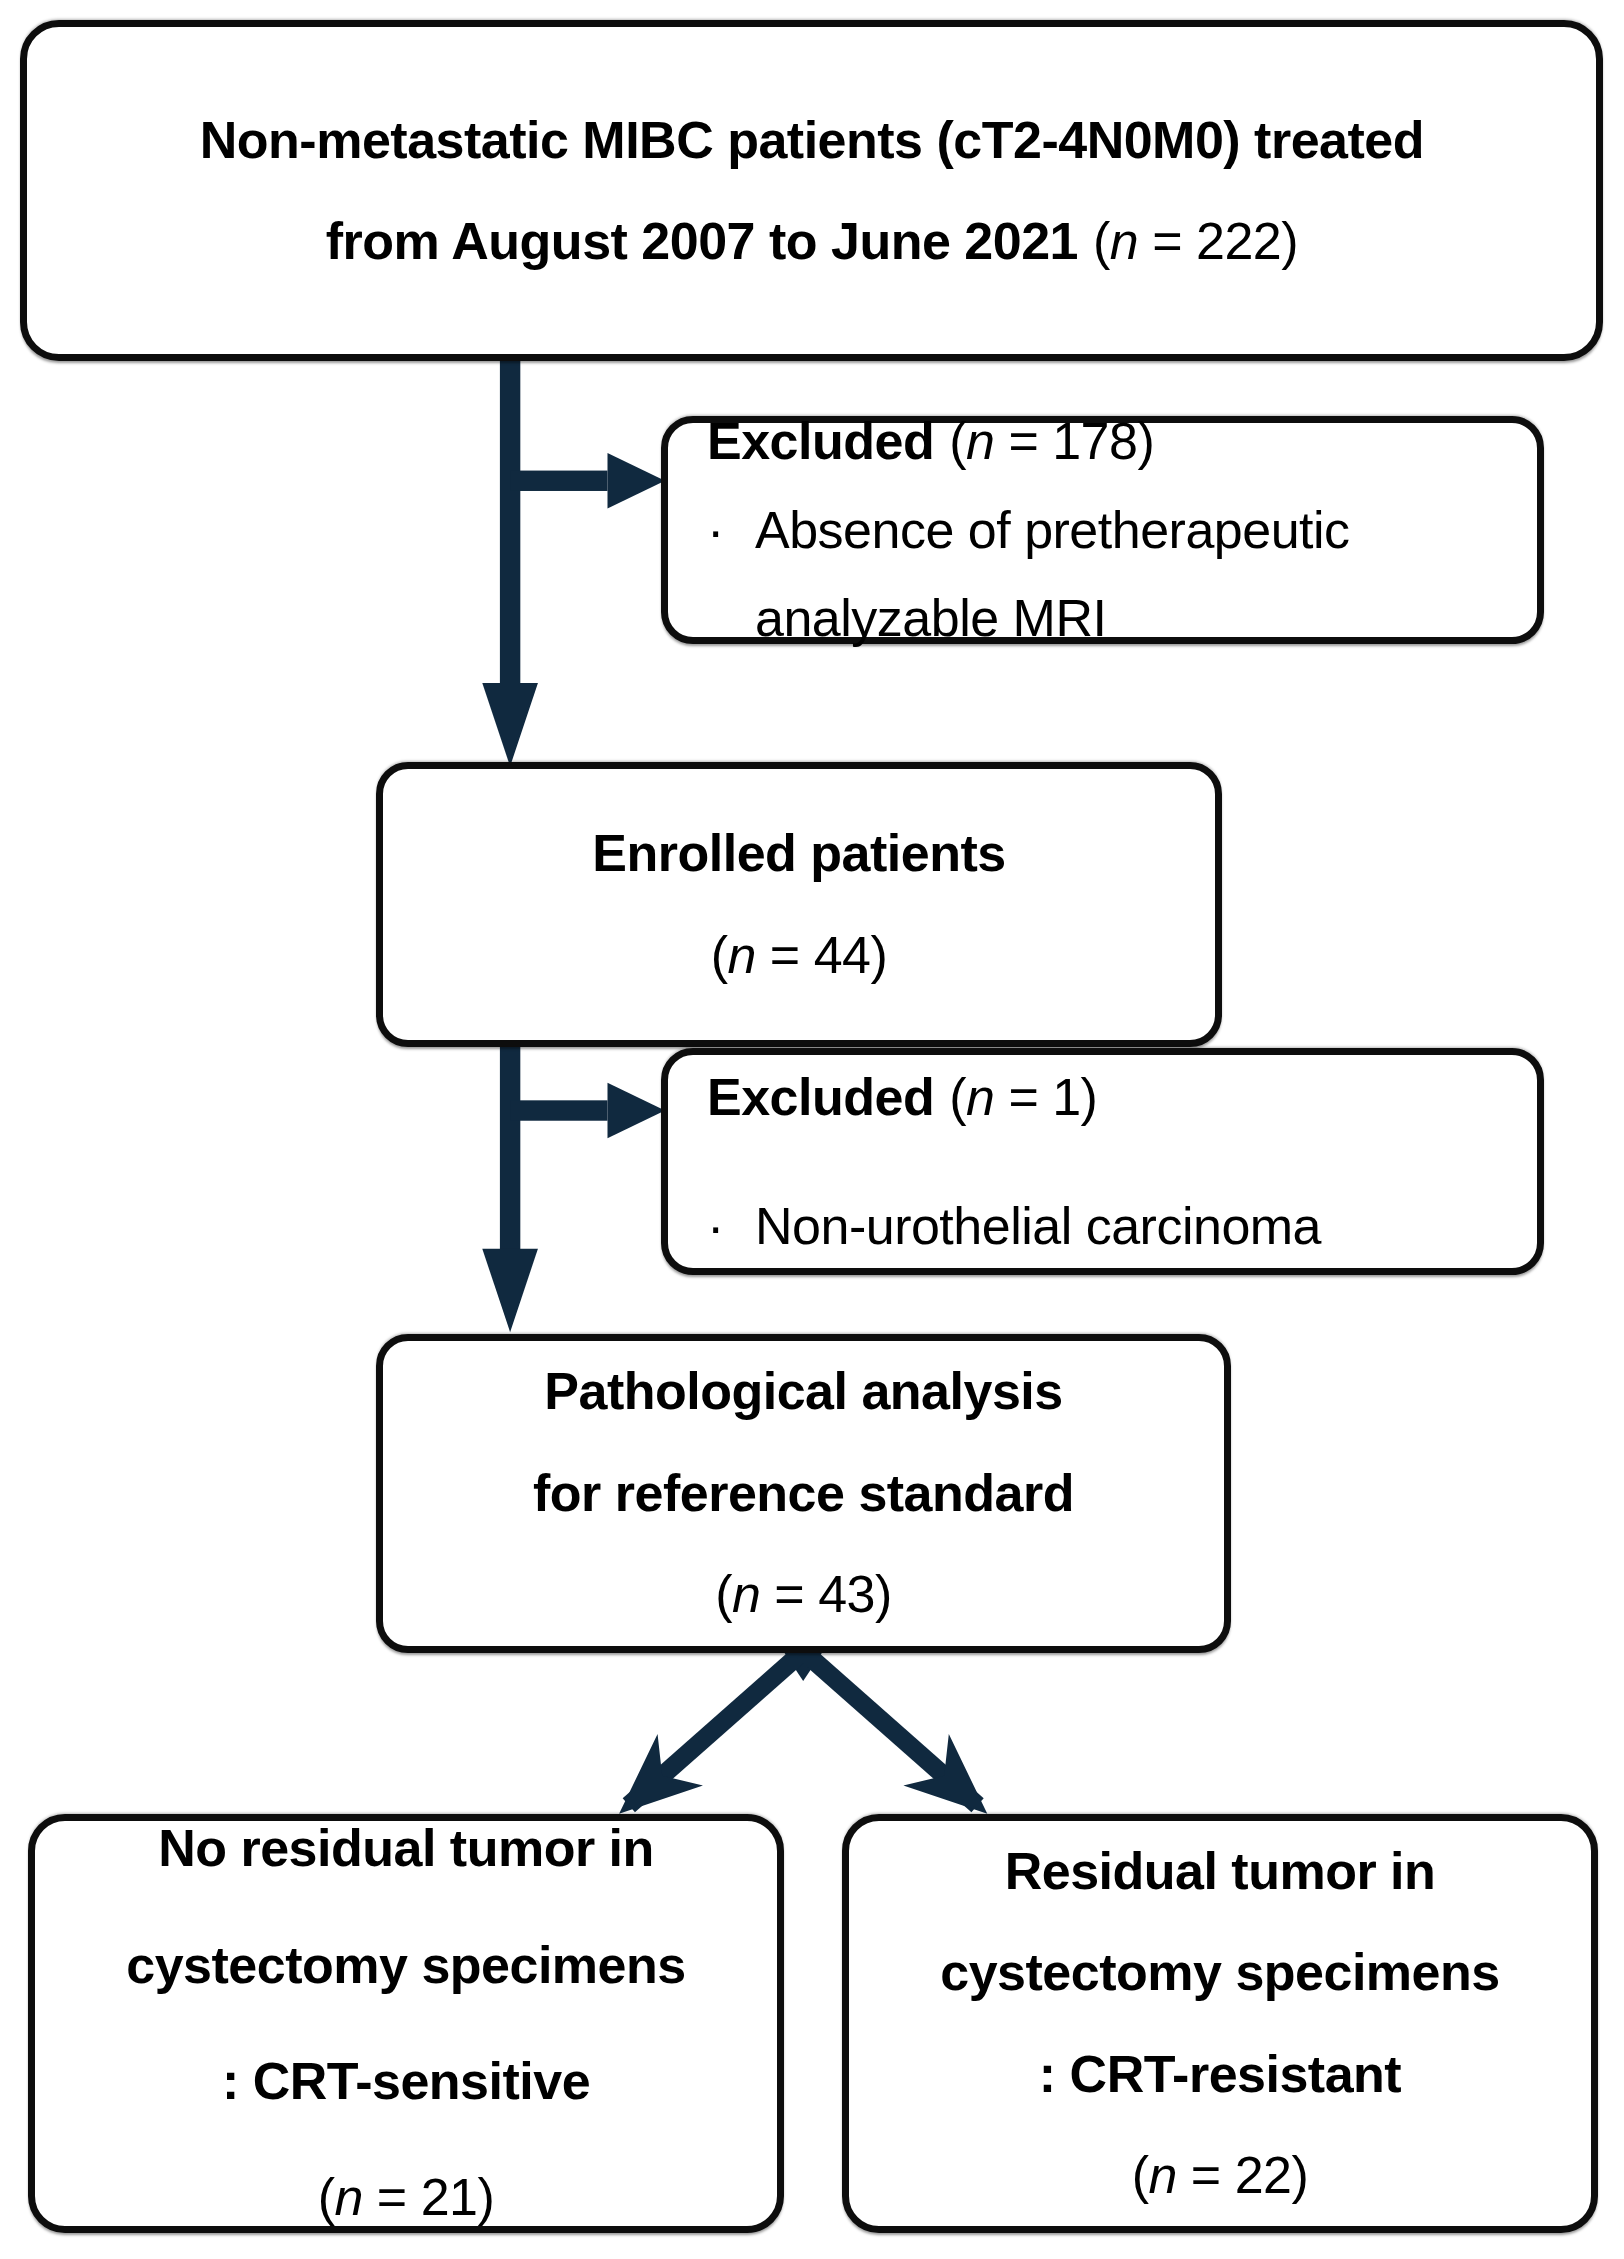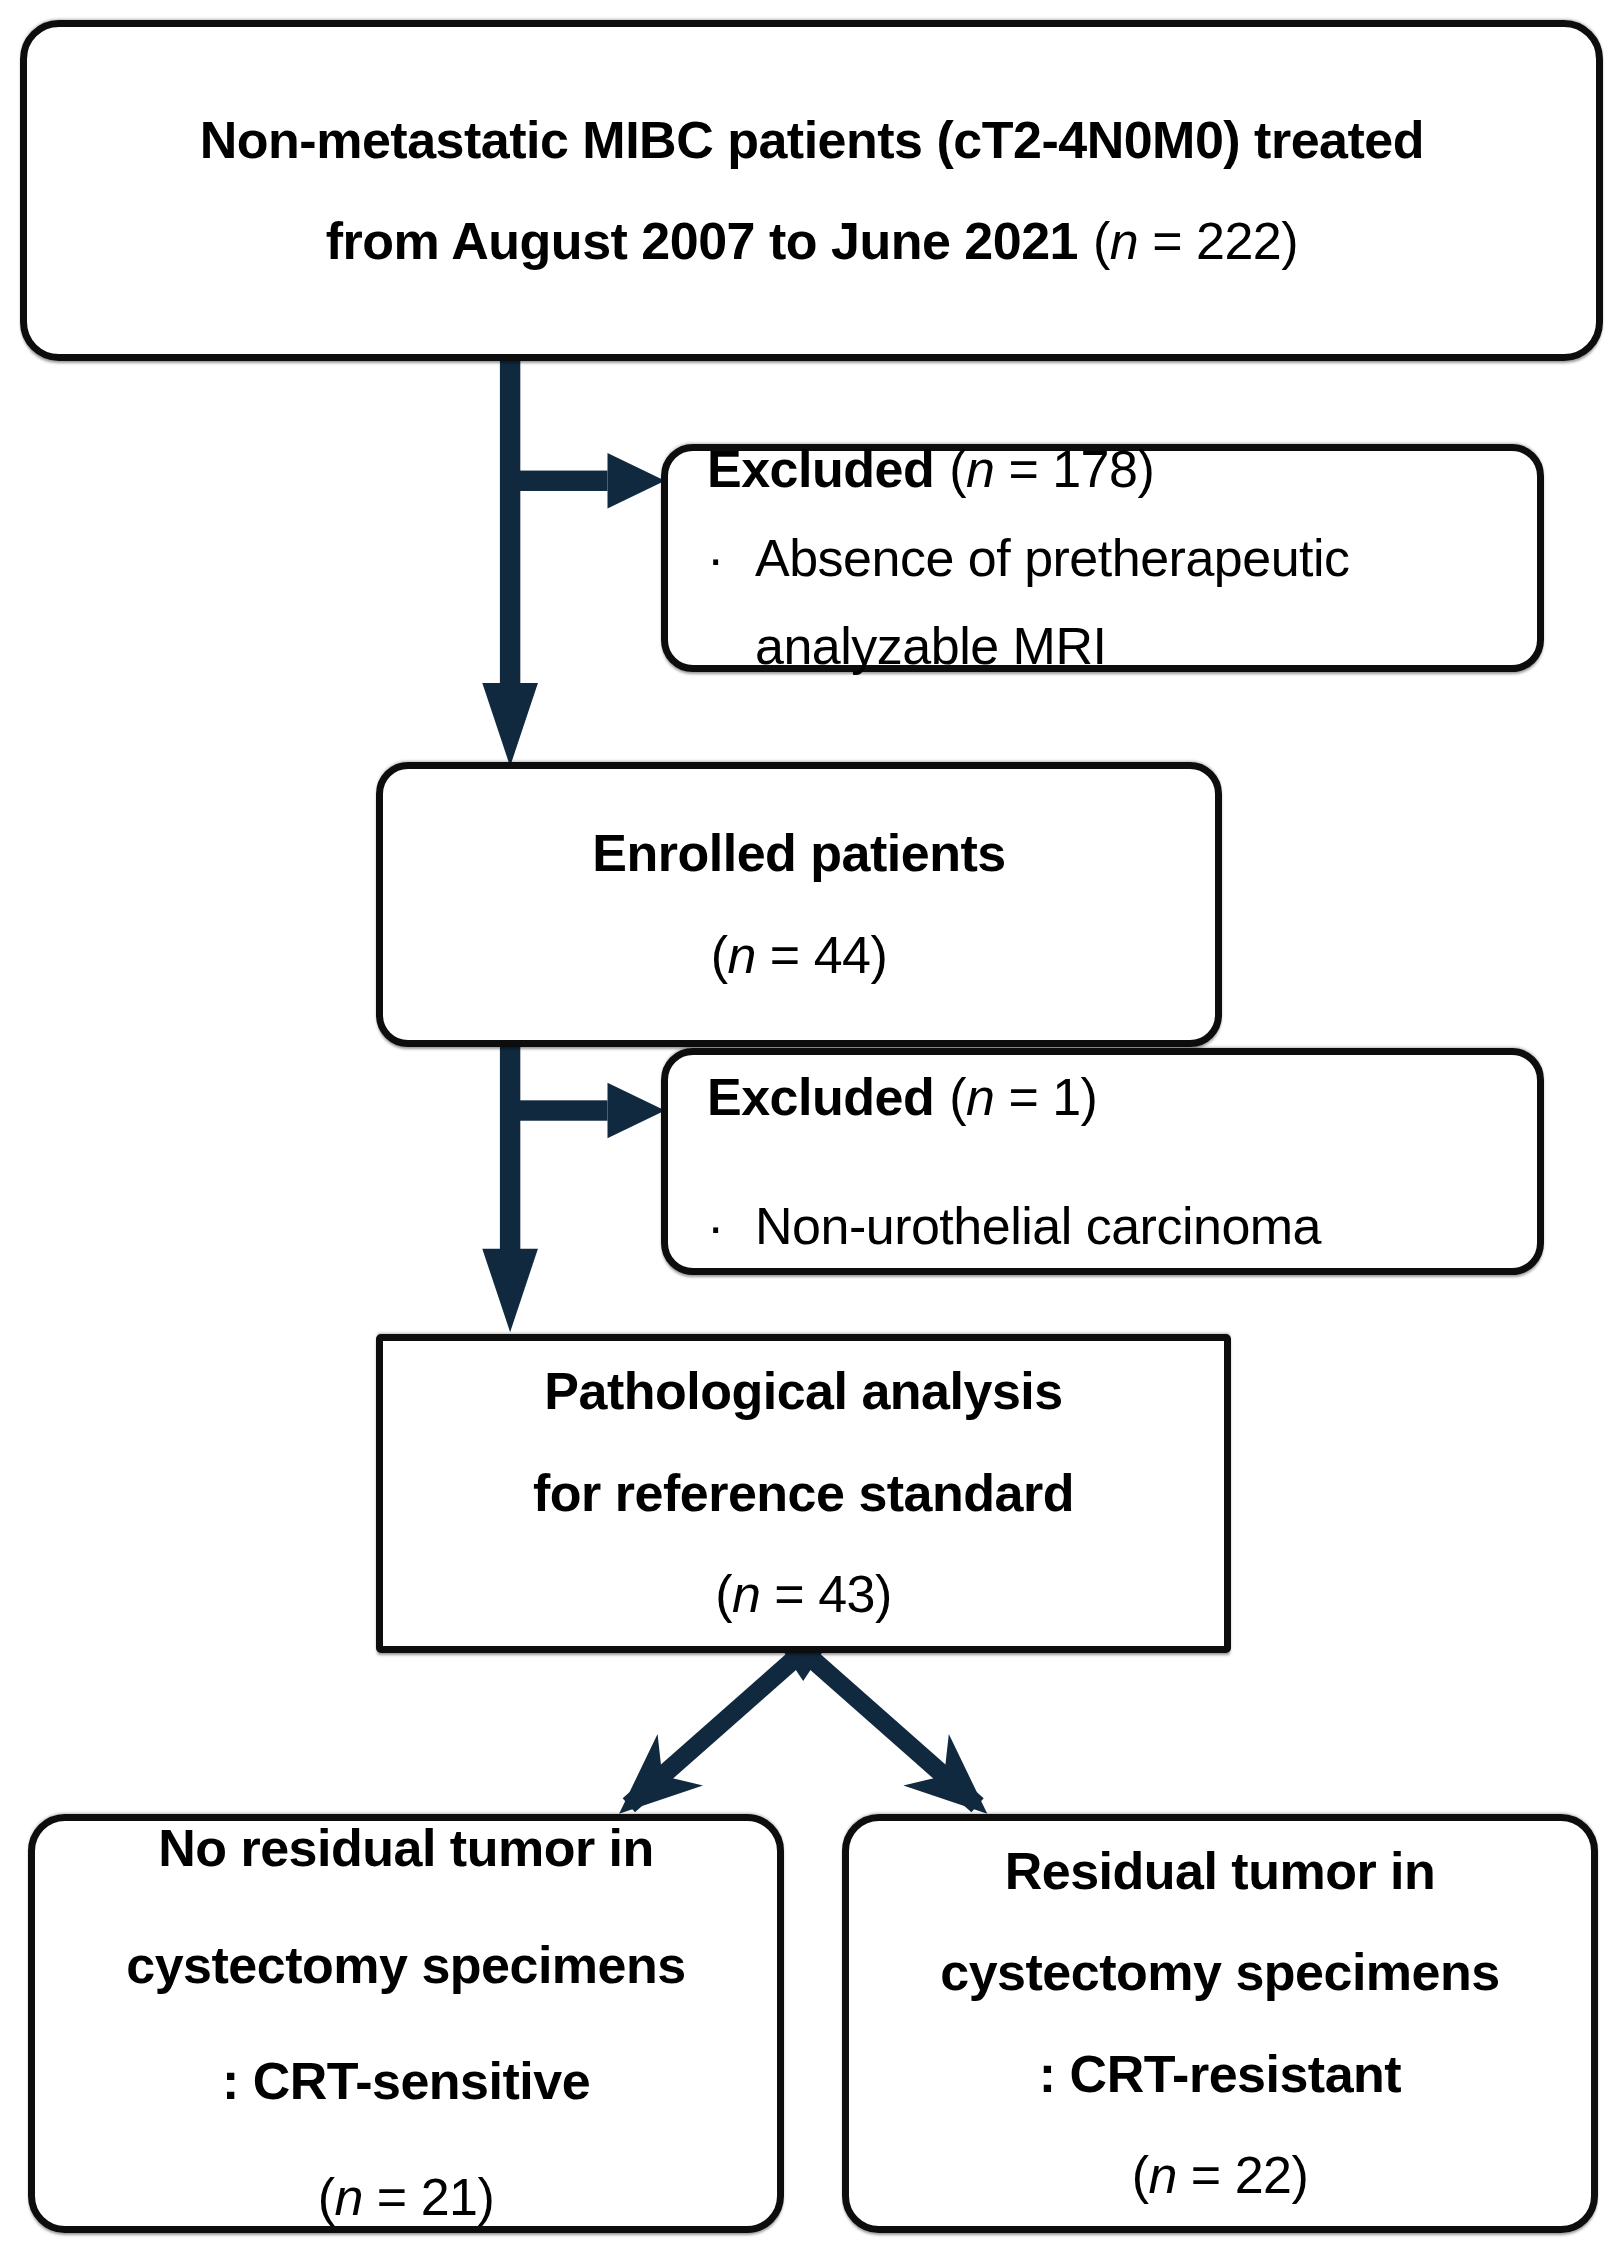--- a/index.html
+++ b/index.html
@@ -44,24 +44,24 @@
   .gap-before { margin-left: 15px; }
 
   .box-top { left: 20.4px; top: 20.4px; width: 1583px; height: 341px; border-radius: 39px; }
   .box-excluded {
     padding: 11px 22px 11px 39px;
     line-height: 1.7;
     align-items: flex-start;
     text-align: left;
     border-radius: 32px;
   }
-  .box-excluded-1 { left: 661px; top: 416px; width: 883px; height: 228px; margin-top: 28px; }
+  .box-excluded-1 { left: 661px; top: 416px; width: 883px; height: 228px; }
   .box-enrolled { left: 376px; top: 762px; width: 846px; height: 285px; border-radius: 32px; }
   .box-excluded-2 { left: 661px; top: 1048px; width: 883px; height: 227px; gap: 40px; }
-  .box-pathology { left: 376px; top: 1334px; width: 855px; height: 319px; border-radius: 5px; }
+  .box-pathology { left: 376px; top: 1334px; width: 855px; height: 319px; border-radius: 32px; }
   .box-result { width: 756px; height: 419px; top: 1814px; border-radius: 37px; }
   .box-result-left { left: 28px; gap: 15px; }
   .box-result-right { left: 842px; }
 
   .bullet-row { display: flex; align-items: flex-start; font-weight: 400; }
   .bullet-glyph { flex: none; width: 48px; font-weight: 400; }
 </style>
 </head>
 <body>
 

